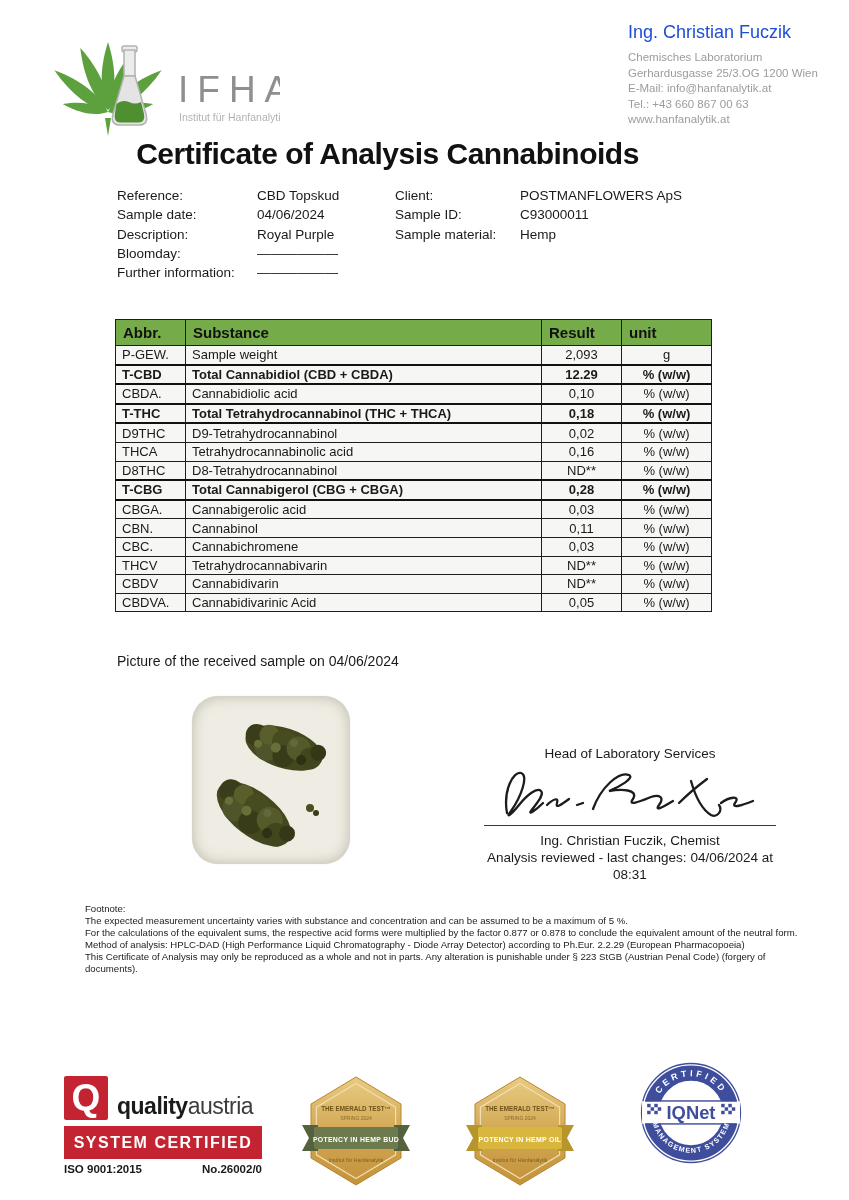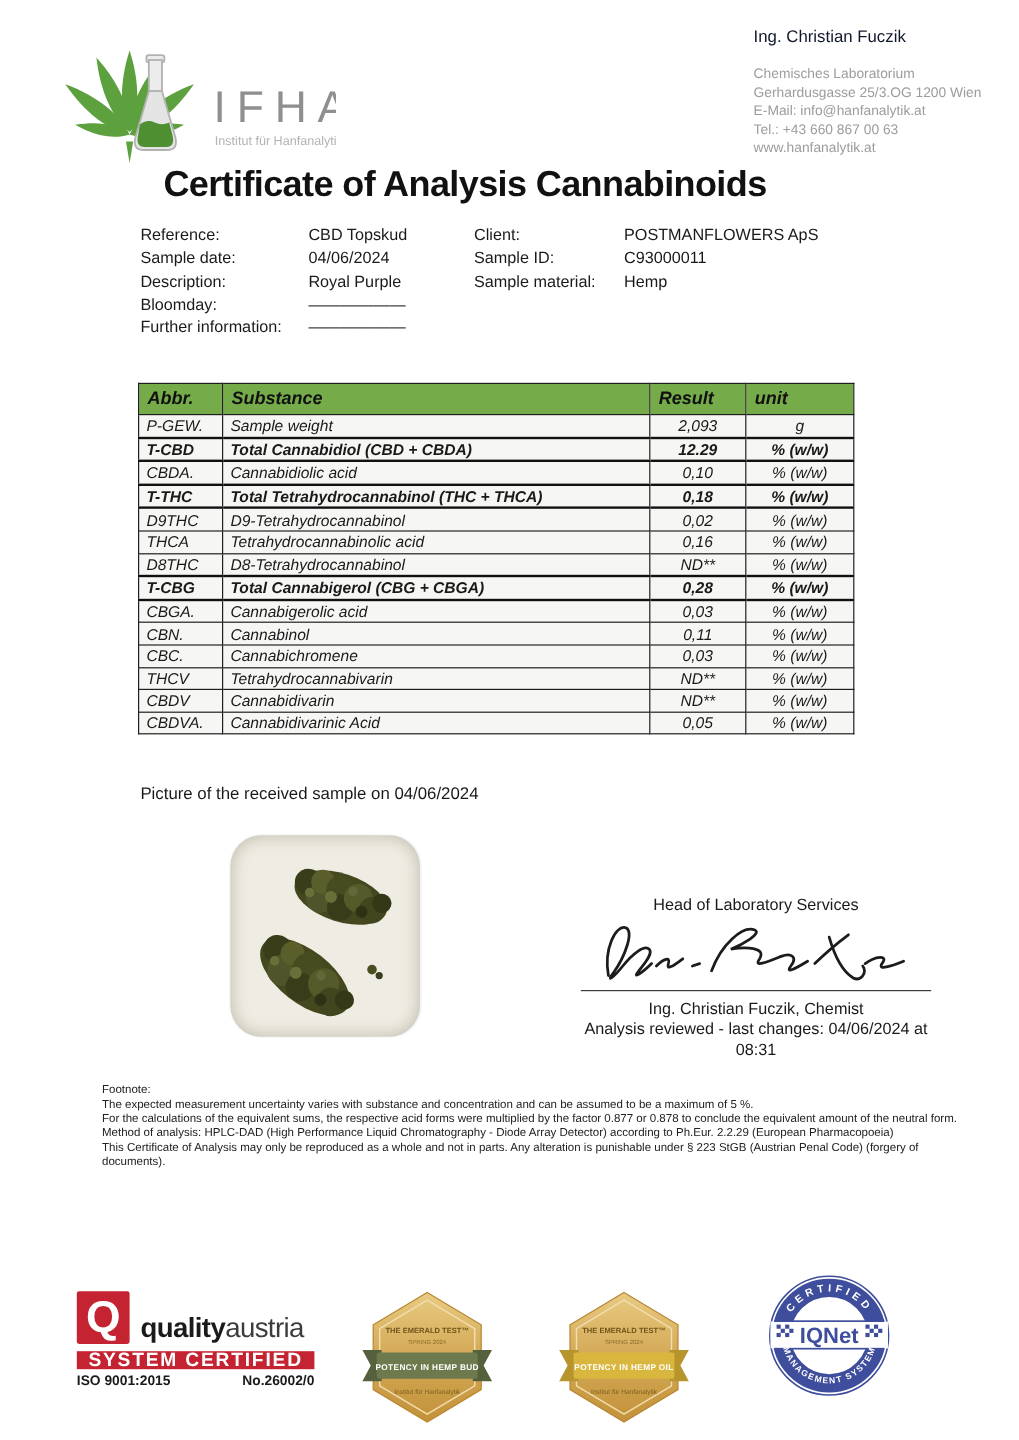--- a/index.html
+++ b/index.html
@@ -5,38 +5,38 @@
   html,body{margin:0;padding:0;background:#ffffff;}
   body{
     width:849px;height:1200px;position:relative;overflow:hidden;
     font-family:"Liberation Sans","DejaVu Sans",sans-serif;color:#1a1a1a;
   }
   .abs{position:absolute;}
 
   
   .logo-wrap{left:30px;top:22px;width:250px;height:120px;}
   .contact{left:628px;top:22px;width:205px;}
-  .contact-name{font-size:14px;color:#0f172a;margin-bottom:17px;}
+  .contact-name{font-size:18px;color:#1d4ed8;margin-bottom:7px;}
   .contact-line{font-size:11.5px;color:#9c9c9c;line-height:15.5px;}
 
   
   .doc-title{left:0;top:137px;width:775px;text-align:center;
     font-size:30px;font-weight:bold;letter-spacing:-0.5px;color:#111;}
 
   
   .info-col{top:186px;}
   .info-col.left{left:85px;width:300px;margin-left:32px;}
   .info-col.right{left:395px;width:330px;}
   .info-row{line-height:19.3px;font-size:13.5px;white-space:nowrap;}
   .info-label{display:inline-block;}
   .info-col.left .info-label{width:140px;}
   .info-col.right .info-label{width:125px;}
 
   
-  .coa-table-wrap{left:115px;top:319px;font-style:italic;}
+  .coa-table-wrap{left:115px;top:319px;}
   table.coa{border-collapse:collapse;table-layout:fixed;width:596px;}
   table.coa th,table.coa td{border:1px solid #1e1e1e;overflow:hidden;white-space:nowrap;}
   table.coa th{height:25px;font-size:15px;font-weight:600;color:#111;
     text-align:left;padding:0 7px;}
   table.coa td{height:17.6px;font-size:13px;background:#f6f6f4;padding:0 6px;line-height:1;}
   .col-abbr{width:70px;}.col-sub{width:356px;}.col-res{width:80px;}.col-unit{width:90px;}
   th.center,td.center{text-align:center;padding:0 2px;}
   td.indent{padding-left:15px;}
   tr.bold-row td{font-weight:bold;border-top:2px solid #111;border-bottom:2px solid #111;}
   table.coa{border:1.5px solid #111;}
@@ -60,21 +60,21 @@
   .footnote{left:85px;top:903px;width:720px;font-size:9.6px;line-height:11.9px;color:#222;}
 
   
   .qa{left:64px;top:1076px;width:198px;}
   .qa-top{display:flex;align-items:flex-end;}
   .qa-q{width:44px;height:44px;background:#c42332;color:#fff;font-weight:bold;
     font-size:37px;display:flex;align-items:center;justify-content:center;border-radius:2px;}
   .qa-brand{margin-left:9px;font-size:23px;line-height:23px;padding-bottom:2px;letter-spacing:-0.5px;}
   .qa-brand b{font-weight:bold;color:#1a1a1a;}
   .qa-brand span{color:#3c3c3c;}
-  .qa-banner{margin-top:6px;height:15px;background:#c42332;color:#fff;font-weight:bold;
+  .qa-banner{margin-top:6px;height:33px;background:#c42332;color:#fff;font-weight:bold;
     font-size:16px;letter-spacing:1.5px;display:flex;align-items:center;justify-content:center;}
   .qa-bottom{display:flex;justify-content:space-between;font-size:11.5px;font-weight:bold;margin-top:4px;}
 
   .emerald{top:1074px;width:112px;height:114px;}
   .emerald.bud{left:300px;}
   .emerald.oil{left:464px;}
   .iqnet{left:640px;top:1062px;width:102px;height:102px;}
 </style>
 </head>
 <body>

